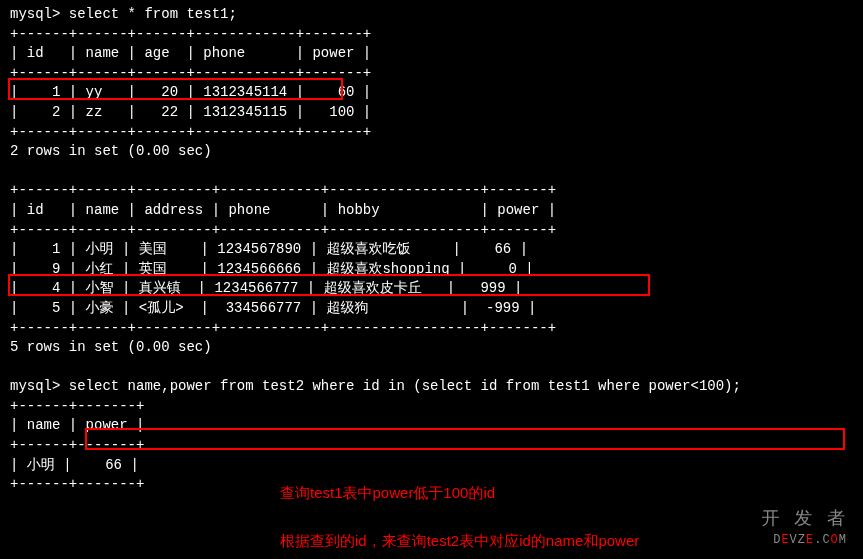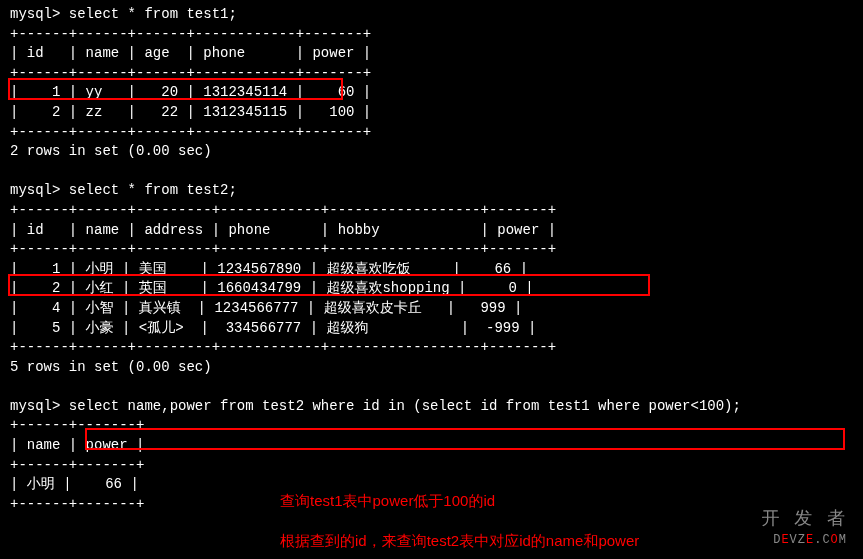--- a/index.html
+++ b/index.html
@@ -66,43 +66,42 @@
   <div class="row"><span>mysql&gt; </span><span>select * from test1;</span></div>
   <div class="divider">+------+------+------+------------+-------+</div>
   <div class="row">| id   | name | age  | phone      | power |</div>
   <div class="divider">+------+------+------+------------+-------+</div>
   <div class="row">|    1 | yy   |   20 | 1312345114 |    60 |</div>
   <div class="row">|    2 | zz   |   22 | 1312345115 |   100 |</div>
   <div class="divider">+------+------+------+------------+-------+</div>
   <div class="row">2 rows in set (0.00 sec)</div>
   <div class="row">&nbsp;</div>
 
-  <div class="row"><span>mysql&gt; </span><span>select * from test2;</span></div>
   <div class="divider">+------+------+---------+------------+------------------+-------+</div>
   <div class="row">| id   | name | address | phone      | hobby            | power |</div>
   <div class="divider">+------+------+---------+------------+------------------+-------+</div>
   <div class="row">|    1 | 小明 | 美国    | 1234567890 | 超级喜欢吃饭     |    66 |</div>
-  <div class="row">|    2 | 小红 | 英国    | 1660434799 | 超级喜欢shopping |     0 |</div>
+  <div class="row">|    9 | 小红 | 英国    | 1234566666 | 超级喜欢shopping |     0 |</div>
   <div class="row">|    4 | 小智 | 真兴镇  | 1234566777 | 超级喜欢皮卡丘   |   999 |</div>
   <div class="row">|    5 | 小豪 | &lt;孤儿&gt;  |  334566777 | 超级狗           |  -999 |</div>
   <div class="divider">+------+------+---------+------------+------------------+-------+</div>
   <div class="row">5 rows in set (0.00 sec)</div>
   <div class="row">&nbsp;</div>
 
   <div class="row"><span>mysql&gt; </span><span>select name,power from test2 where id in (select id from test1 where power&lt;100);</span></div>
   <div class="divider">+------+-------+</div>
   <div class="row">| name | power |</div>
   <div class="divider">+------+-------+</div>
   <div class="row">| 小明 |    66 |</div>
   <div class="divider">+------+-------+</div>
 </div>
 
 <div class="red-box" style="left:8px; top:78px; width:335px; height:22px;"></div>
 <div class="red-box" style="left:8px; top:274px; width:642px; height:22px;"></div>
 <div class="red-box" style="left:85px; top:428px; width:760px; height:22px;"></div>
 
-<div class="annotation" style="left:280px; top:482px;margin-top:8px;">查询test1表中power低于100的id</div>
+<div class="annotation" style="left:280px; top:482px;">查询test1表中power低于100的id</div>
 <div class="annotation" style="left:280px; top:522px;margin-top:8px;">根据查到的id，来查询test2表中对应id的name和power</div>
 
 <div class="watermark">
   <div class="cn">开 发 者</div>
   <div class="en">D<span class="highlight">E</span>VZ<span class="highlight">E</span>.C<span class="highlight">O</span>M</div>
 </div>
 
 </body></html>

